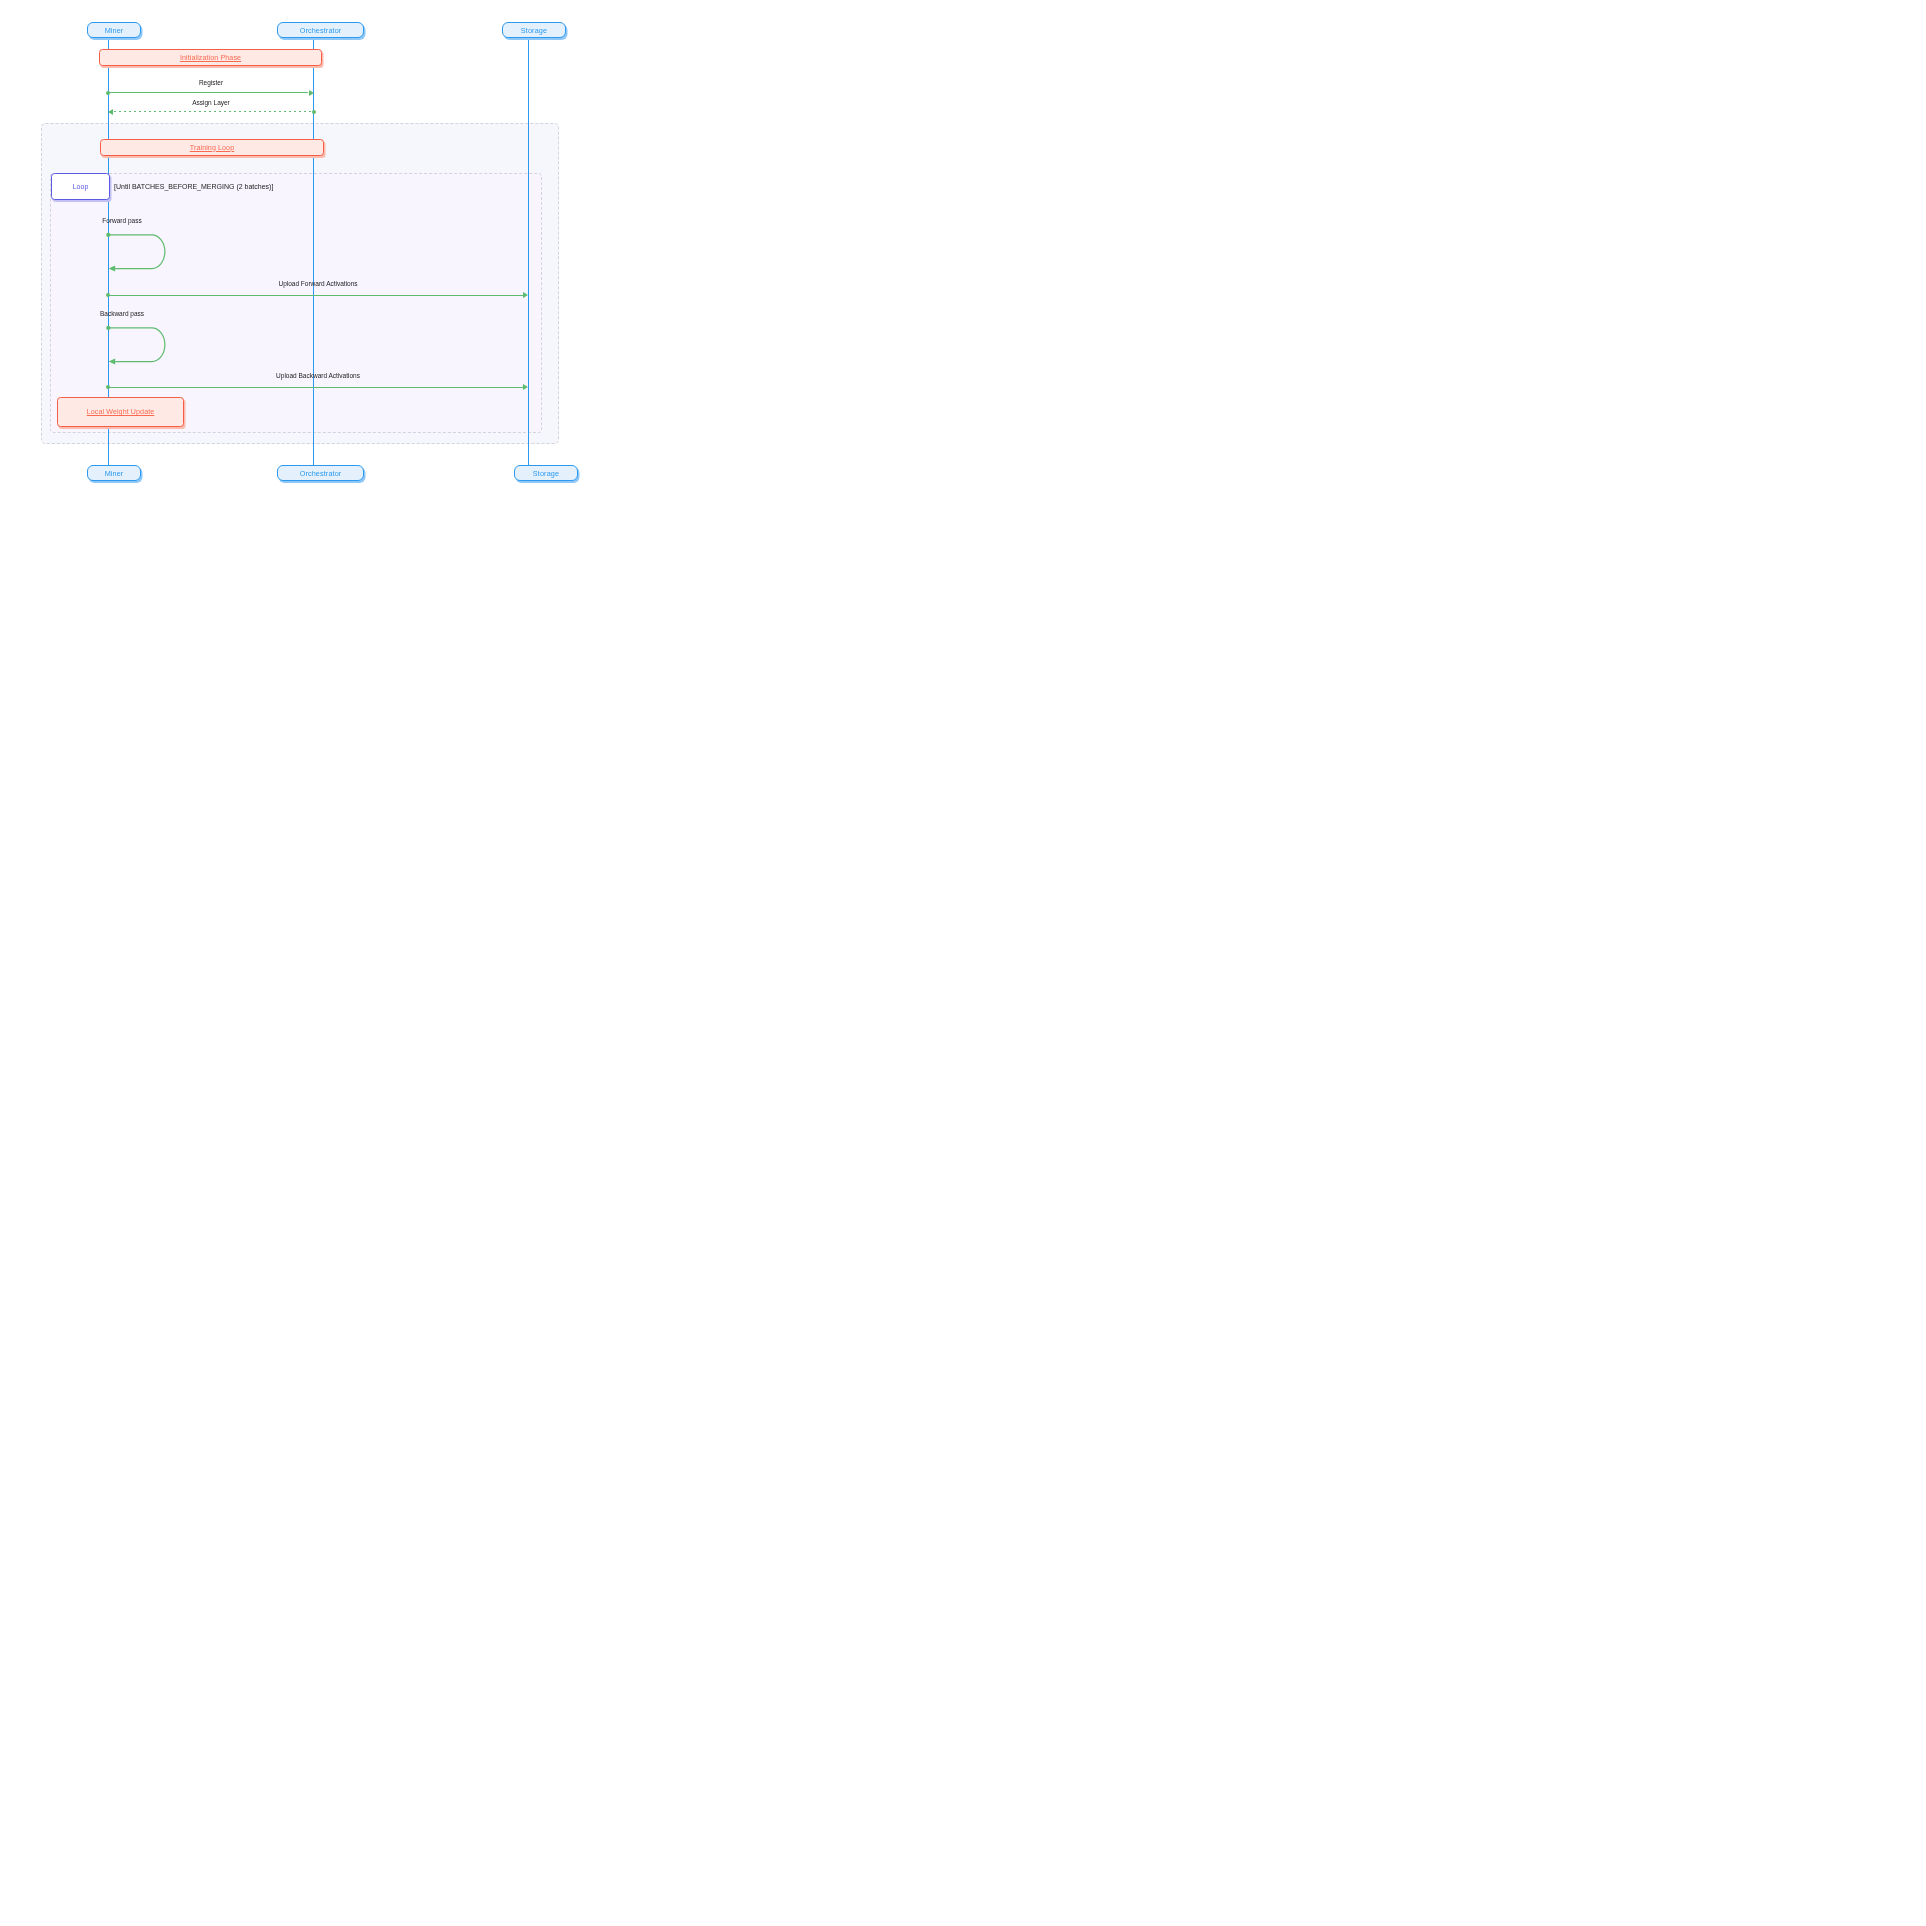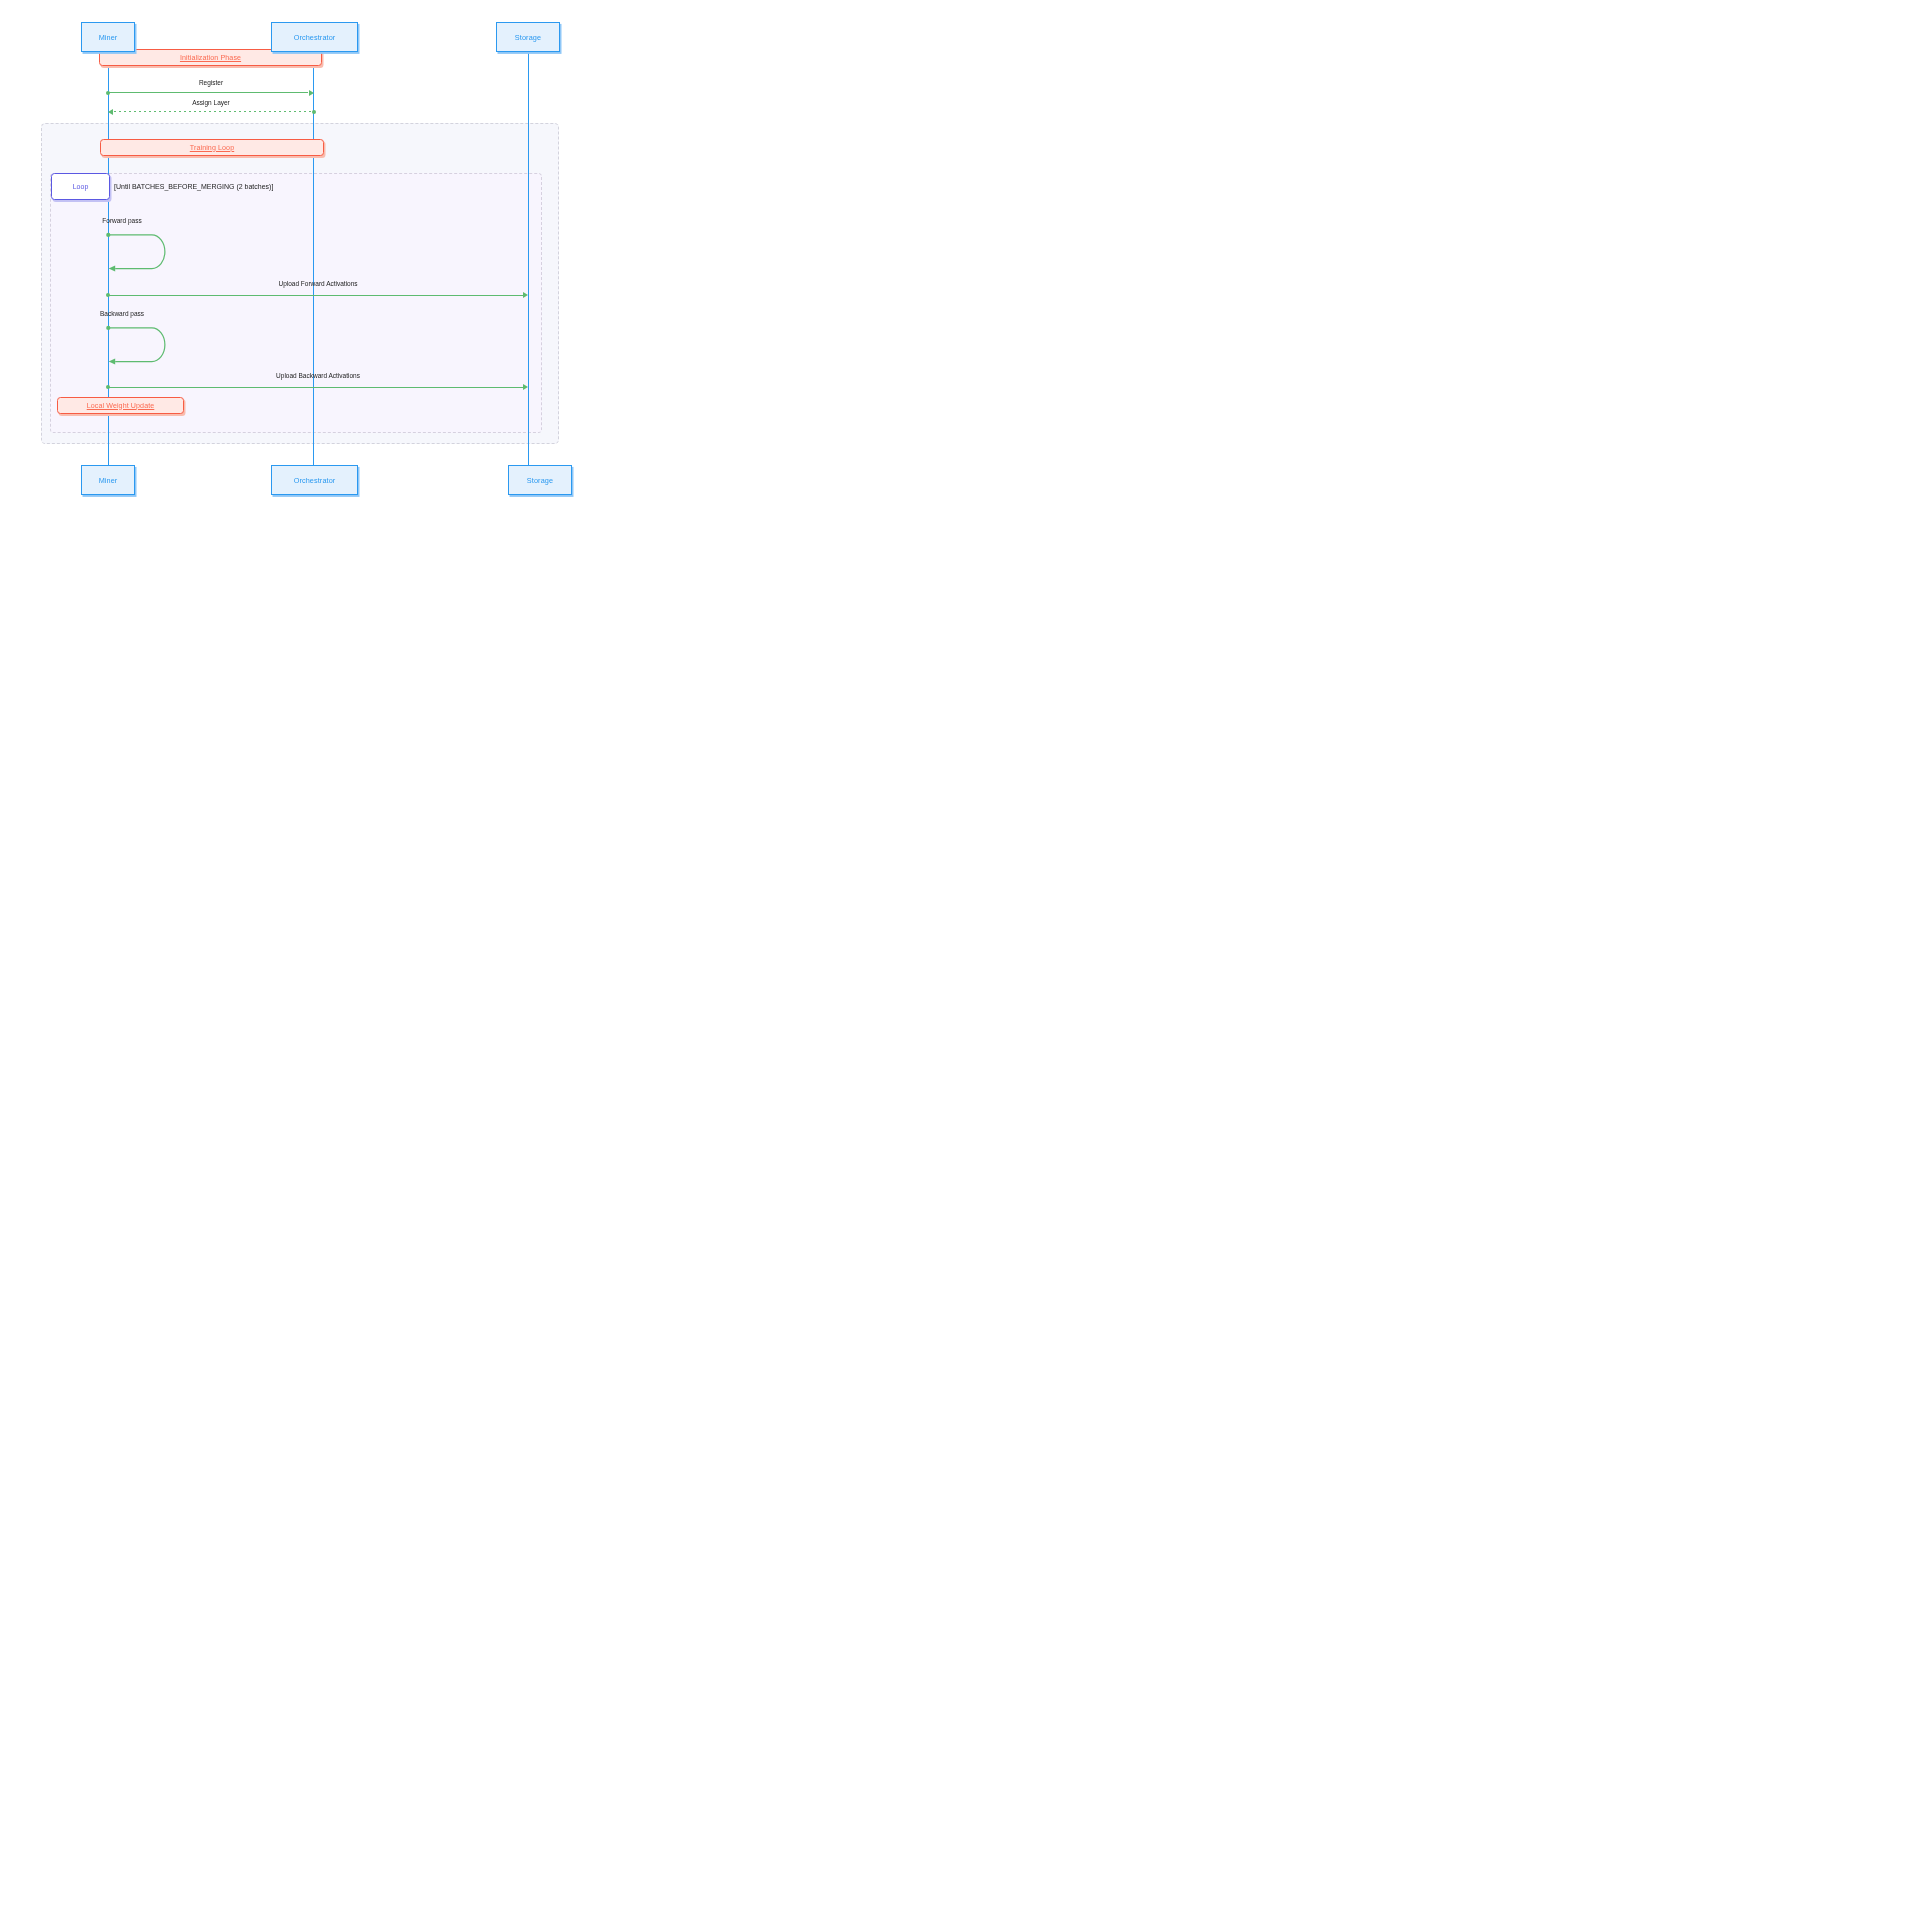--- a/index.html
+++ b/index.html
@@ -33,31 +33,32 @@
   
   .lifeline {
     position: absolute;
     top: 37px; height: 429px; width: 1.2px;
     background: #2b99f0;
   }
 
   
   .actor {
     position: absolute;
-    height: 30px;
+    height: 16px;
     background: #e4f1fd;
     border: 1px solid #2b99f0;
-    border-radius: 0;
+    border-radius: 6px;
     box-shadow: 1.5px 1.9px 0 #8fc7f7;
     color: #2b99f0;
     font-size: 7.3px;
     font-weight: 500;
     display: flex; align-items: center; justify-content: center;
     box-sizing: border-box;
     letter-spacing: 0.1px;
+    margin-left: 6px;
   }
 
   
   .note {
     position: absolute;
     height: 17px;
     background: #ffe9e5;
     border: 1px solid #f75c44;
     border-radius: 3.5px;
     box-shadow: 1.5px 1.9px 0 #f9bcae;
@@ -183,21 +184,21 @@
     <circle cx="6" cy="10" r="5.5" fill="#5ebb70"></circle>
     <path d="M 6 10 H 120 A 34 44 0 0 1 120 98 H 24" stroke="#5ebb70" stroke-width="3.2" fill="none"></path>
     <polygon points="24,90 24,106 7,98" fill="#5ebb70"></polygon>
   </svg>
 
   <div class="msg-label" style="left:108px; top:372px; width:420px">Upload Backward Activations</div>
   <div class="arrow-line" style="left:108px; top:387px; width:415px"></div>
   <div class="arrow-dot" style="left:106px; top:385px"></div>
   <div class="arrow-head-right" style="left:523px; top:384px"></div>
 
-  <div class="note" style="left:57px; top:397px; width:127px; height:17px">Local Weight Update</div>
+  <div class="note" style="left:57px; top:397px; width:127px; height:30px">Local Weight Update</div>
 
   <div class="actor" style="left:81px; top:22px; width:54px">Miner</div>
   <div class="actor" style="left:271px; top:22px; width:87px">Orchestrator</div>
   <div class="actor" style="left:496px; top:22px; width:64px">Storage</div>
 
   <div class="actor" style="left:81px; top:465px; width:54px">Miner</div>
   <div class="actor" style="left:271px; top:465px; width:87px">Orchestrator</div>
   <div class="actor" style="left:508px; top:465px; width:64px">Storage</div>
 
 </div>

